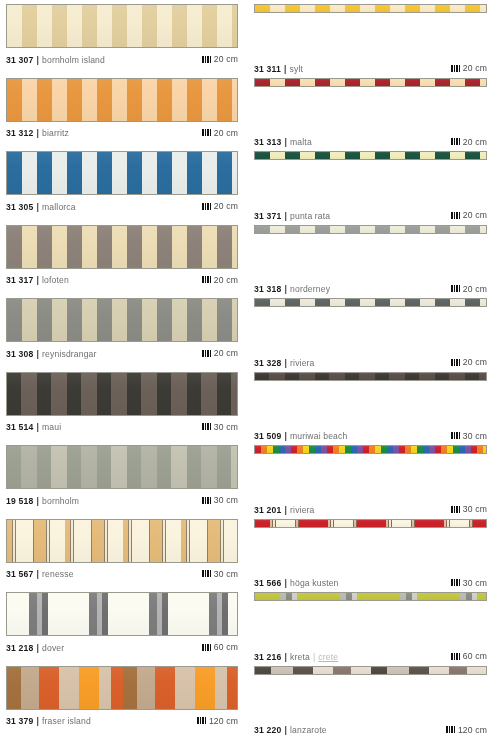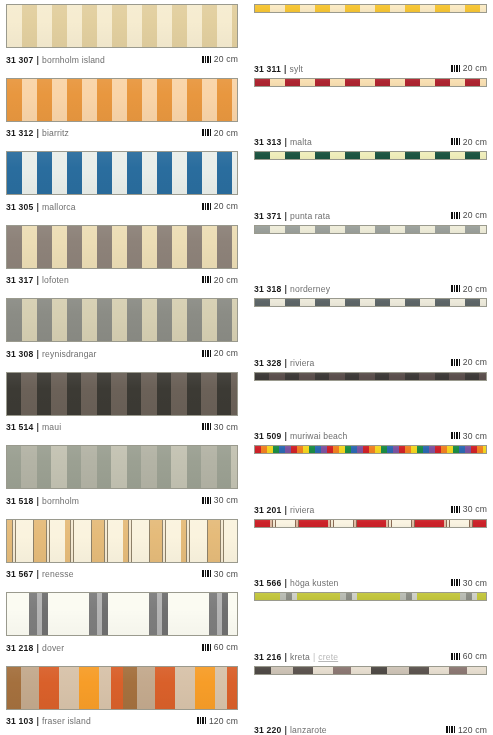--- a/index.html
+++ b/index.html
@@ -248,21 +248,21 @@
         <span class="swatch-name">muriwai beach</span>
         <span class="repeat-info">
           <span class="ruler-icon"></span>
           <span class="repeat-text">30 cm</span>
         </span>
       </div>
     </div>
     <div class="swatch-card">
       <div class="swatch-image" style="background-image: repeating-linear-gradient(to right, rgb(155, 160, 146) 0px, rgb(155, 160, 146) 14px, rgb(179, 179, 165) 14px, rgb(179, 179, 165) 30px, rgb(155, 160, 146) 30px, rgb(155, 160, 146) 44px, rgb(195, 194, 178) 44px, rgb(195, 194, 178) 60px); background-size: 60px 100%; border-color: rgb(154, 154, 142);"></div>
       <div class="swatch-caption">
-        <span class="swatch-code">31 518</span>
+        <span class="swatch-code">19 518</span>
         <span class="sep">|</span>
         <span class="swatch-name">bornholm</span>
         <span class="repeat-info">
           <span class="ruler-icon"></span>
           <span class="repeat-text">30 cm</span>
         </span>
       </div>
     </div>
     <div class="swatch-card col-right">
       <div class="swatch-image" style="background-image: repeating-linear-gradient(to right, rgb(207, 33, 40) 0px, rgb(207, 33, 40) 6px, rgb(239, 128, 34) 6px, rgb(239, 128, 34) 12px, rgb(243, 213, 33) 12px, rgb(243, 213, 33) 18px, rgb(27, 140, 69) 18px, rgb(27, 140, 69) 24px, rgb(44, 104, 177) 24px, rgb(44, 104, 177) 30px, rgb(124, 83, 160) 30px, rgb(124, 83, 160) 36px); background-size: 36px 100%; border-color: rgb(154, 154, 142);"></div>
@@ -322,21 +322,21 @@
         <span class="swatch-alt-name">crete</span>
         <span class="repeat-info">
           <span class="ruler-icon"></span>
           <span class="repeat-text">60 cm</span>
         </span>
       </div>
     </div>
     <div class="swatch-card">
       <div class="swatch-image" style="background-image: repeating-linear-gradient(to right, rgb(164, 112, 62) 0px, rgb(164, 112, 62) 14px, rgb(195, 169, 141) 14px, rgb(195, 169, 141) 32px, rgb(217, 96, 42) 32px, rgb(217, 96, 42) 52px, rgb(215, 194, 169) 52px, rgb(215, 194, 169) 72px, rgb(247, 157, 40) 72px, rgb(247, 157, 40) 92px, rgb(215, 194, 169) 92px, rgb(215, 194, 169) 104px, rgb(217, 96, 42) 104px, rgb(217, 96, 42) 116px); background-size: 116px 100%; border-color: rgb(154, 154, 142);"></div>
       <div class="swatch-caption">
-        <span class="swatch-code">31 103</span>
+        <span class="swatch-code">31 379</span>
         <span class="sep">|</span>
         <span class="swatch-name">fraser island</span>
         <span class="repeat-info">
           <span class="ruler-icon"></span>
           <span class="repeat-text">120 cm</span>
         </span>
       </div>
     </div>
     <div class="swatch-card col-right">
       <div class="swatch-image" style="background-image: repeating-linear-gradient(to right, rgb(79, 74, 70) 0px, rgb(79, 74, 70) 16px, rgb(205, 195, 182) 16px, rgb(205, 195, 182) 38px, rgb(93, 85, 80) 38px, rgb(93, 85, 80) 58px, rgb(231, 222, 208) 58px, rgb(231, 222, 208) 78px, rgb(140, 120, 115) 78px, rgb(140, 120, 115) 96px, rgb(231, 222, 208) 96px, rgb(231, 222, 208) 116px); background-size: 116px 100%; border-color: rgb(154, 154, 142);"></div>

